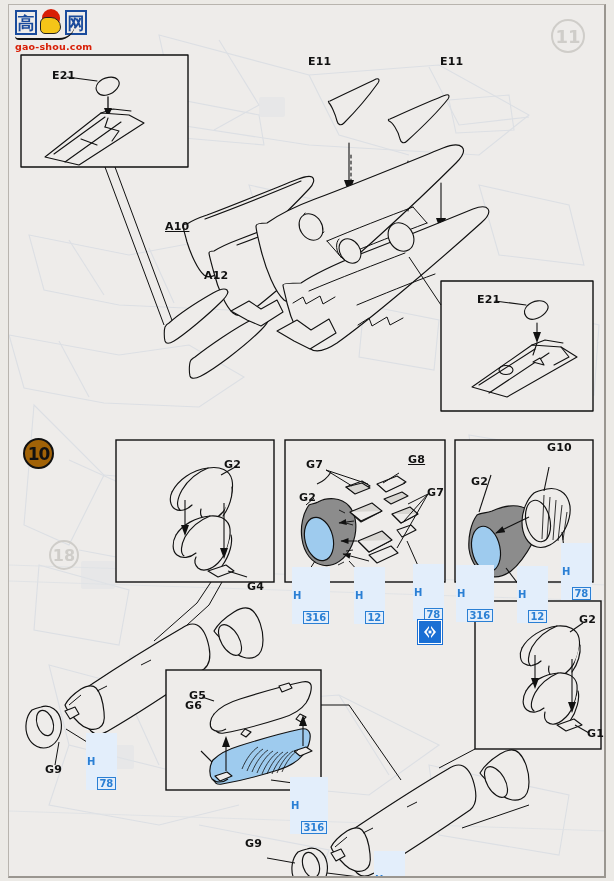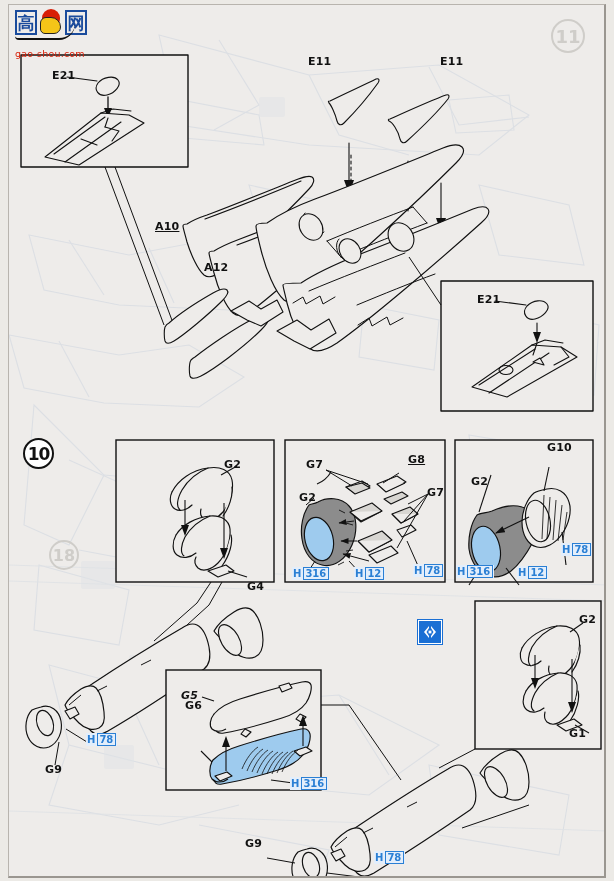--- a/index.html
+++ b/index.html
@@ -77,32 +77,32 @@
     border-radius: 6px 10px 7px 5px;
   }
   #logo .swoosh {
     position: absolute; left: 0; top: 14px;
     width: 60px; height: 16px;
     border-bottom: 2.5px solid #111;
     border-radius: 0 0 40px 10px;
   }
   #logo .url {
     font-family: "DejaVu Sans", sans-serif;
-    font-size: 9.5px; font-weight: normal;
+    font-size: 9.5px; font-weight: bold;
     color: #d81e06;
     letter-spacing: .2px;
-    margin-top: 8px;
+    margin-top: 1px;
   }
   
   .step-badge {
     position: absolute;
     width: 31px; height: 31px;
     border-radius: 50%;
     border: 2.5px solid #111;
-    background: #ffffff;
+    background: #a16207;
     color: #111;
     font-family: "DejaVu Sans", sans-serif;
     font-weight: bold;
     font-size: 17px;
     display: flex; align-items: center; justify-content: center;
     letter-spacing: -1px;
     z-index: 30;
   }
   
   .plabel {
@@ -128,20 +128,21 @@
     background: #e3eefb;
     z-index: 26;
     white-space: nowrap;
     padding: 0 1px;
   }
   .paint .h { margin-right: 1.5px; }
   .paint .num {
     border: 1px solid #2a7fd4;
     padding: 0 1.5px;
     line-height: 11px;
+    margin-top: 44px;
   }
   
   #mirror-icon {
     position: absolute;
     width: 24px; height: 24px;
     background: #1a6fd4;
     border: 1.5px solid #fff;
     outline: 1px solid #1a6fd4;
     z-index: 28;
     display: flex; align-items: center; justify-content: center;
@@ -591,39 +592,39 @@
         <path d="M11 3 L11 1 L16 7 L11 13 L11 11 L13.5 7 z" fill="#fff"></path>
         <rect x="8.6" y="5.6" width="2.8" height="2.8" fill="#fff"></rect>
       </svg>
     </div>
 
     <div class="plabel" style="left:43px;  top:64px;">E21</div>
     <div class="plabel" style="left:468px; top:288px;">E21</div>
 
     <div class="plabel" style="left:299px; top:50px;">E11</div>
     <div class="plabel" style="left:431px; top:50px;">E11</div>
-    <div class="plabel" style="left:146px; top:215px;text-decoration:underline;">A10</div>
-    <div class="plabel" style="left:195px; top:256px;">A12</div>
+    <div class="plabel" style="left:156px; top:215px;text-decoration:underline;">A10</div>
+    <div class="plabel" style="left:195px; top:264px;">A12</div>
 
     <div class="plabel" style="left:215px; top:453px;">G2</div>
     <div class="plabel" style="left:238px; top:575px;">G4</div>
 
     <div class="plabel" style="left:297px; top:453px;">G7</div>
     <div class="plabel" style="left:399px; top:448px;text-decoration:underline;">G8</div>
     <div class="plabel" style="left:290px; top:486px;">G2</div>
     <div class="plabel" style="left:418px; top:481px;">G7</div>
 
     <div class="plabel" style="left:462px; top:470px;">G2</div>
     <div class="plabel" style="left:538px; top:436px;">G10</div>
 
-    <div class="plabel" style="left:172px; top:684px;font-style:italic;">G5</div>
+    <div class="plabel" style="left:180px; top:684px;">G5</div>
     <div class="plabel" style="left:176px; top:694px;">G6</div>
 
     <div class="plabel" style="left:570px; top:608px;">G2</div>
-    <div class="plabel" style="left:560px; top:722px;">G1</div>
+    <div class="plabel" style="left:578px; top:722px;">G1</div>
 
     <div class="plabel" style="left:36px;  top:758px;">G9</div>
     <div class="plabel" style="left:236px; top:832px;">G9</div>
 
     <div class="paint" style="left:283px; top:562px;">
       <span class="h">H</span>
         <span class="num">316</span>
     </div>
     <div class="paint" style="left:345px; top:562px;">
       <span class="h">H</span>

